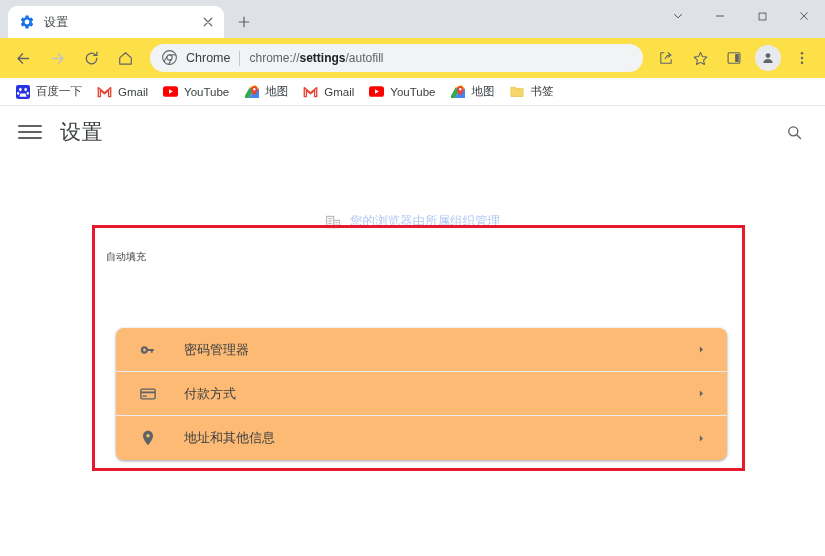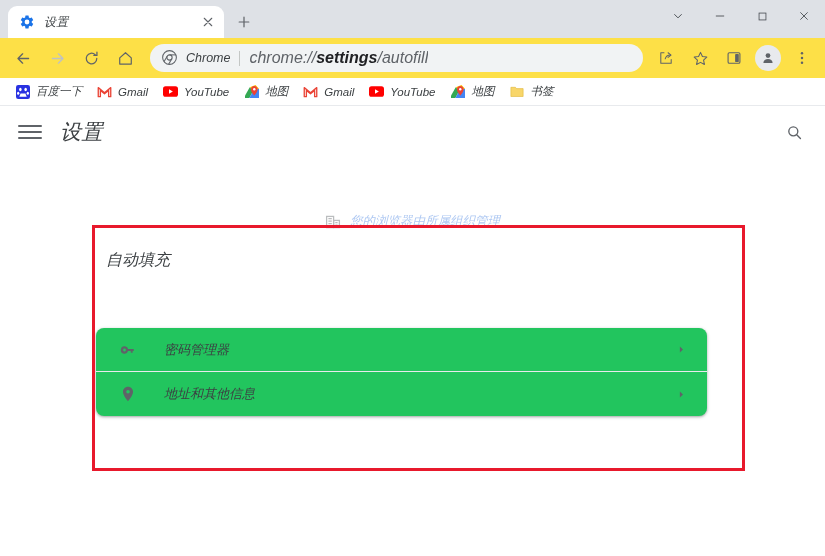--- a/index.html
+++ b/index.html
@@ -4,21 +4,21 @@
 <style>
   * { box-sizing: border-box; margin: 0; padding: 0; }
   html, body {
     width: 825px; height: 556px;
     font-family: "Liberation Sans", "DejaVu Sans", sans-serif;
     background: #ffffff;
     overflow: hidden;
   }
 
   
-  .window { width: 825px; height: 432px; position: relative; background: #fff; font-style: italic; }
+  .window { width: 825px; height: 432px; position: relative; background: #fff; }
 
   .tabstrip {
     height: 38px; background: #dee1e6;
     display: flex; align-items: flex-end; position: relative;
   }
   .tab {
     width: 216px; height: 32px; background: #ffffff;
     border-radius: 9px 9px 0 0;
     margin-left: 8px;
     display: flex; align-items: center; padding: 0 8px 0 11px;
@@ -71,21 +71,21 @@
     display: flex; align-items: center; padding: 0 12px;
     min-width: 0;
   }
   .omni-chrome-icon { width: 16px; height: 16px; flex: 0 0 16px; margin-right: 8px; display:block; }
   .omni-label { font-size: 12.5px; color: #3c4043; white-space: nowrap; }
   .omni-sep {
     width: 1px; height: 15px; background: #c4c7c5;
     margin: 0 9px; flex: 0 0 1px;
   }
   .omni-url {
-    font-size: 16px; color: #5f6368; white-space: nowrap;
+    font-size: 12px; color: #5f6368; white-space: nowrap;
     overflow: hidden; text-overflow: ellipsis;
   }
   .omni-url b { color: #202124; font-weight: bold; }
 
   .avatar-btn {
     width: 26px; height: 26px; margin: 0 4px; border-radius: 50%;
     background: #e8eaed; display: flex; align-items: center;
     justify-content: center; flex: 0 0 26px;
   }
 
@@ -146,27 +146,27 @@
     pointer-events: none;
     z-index: 5;
   }
 
   .content-area {
     position: absolute; left: 0; top: 52px; right: 0; bottom: 0;
   }
 
   .section-title {
     position: absolute; left: 106px; top: 92px;
-    font-size: 16px; color: #3c4043;
+    font-size: 10px; color: #3c4043;
   }
 
   .card {
-    position: absolute; left: 96px; top: 170px;
+    position: absolute; left: 116px; top: 170px;
     width: 611px;
-    background: #22c55e;
+    background: #fdba74;
     border-radius: 8px;
     box-shadow: 0 1px 2px rgba(60,64,67,.30), 0 1px 3px 1px rgba(60,64,67,.15);
     overflow: hidden;
   }
   .row {
     height: 44px; display: flex; align-items: center;
     padding: 0 18px 0 22px;
     border-bottom: 1px solid #e8eaed;
   }
   .row:last-child { border-bottom: none; }
@@ -446,20 +446,35 @@
             </svg>
           </span>
           <span class="row-label">密码管理器</span>
           <span class="row-arrow">
             <svg viewBox="0 0 12 12" width="9" height="9" fill="#5f6368">
               <path d="M3.8 1.9 L8 6 L3.8 10.1 Z"></path>
             </svg>
           </span>
         </div>
 
+        <div class="row">
+          <span class="row-icon">
+            <svg viewBox="0 0 20 20" width="18" height="18" fill="none" stroke="#5f6368" stroke-width="1.55">
+              <rect x="2.1" y="4.6" width="15.8" height="10.8" rx="1.1"></rect>
+              <path d="M2.1 8.2 H17.9" stroke-width="1.9"></path>
+              <path d="M4.4 12.3 H8.2" stroke-width="1.35" stroke-linecap="round"></path>
+            </svg>
+          </span>
+          <span class="row-label">付款方式</span>
+          <span class="row-arrow">
+            <svg viewBox="0 0 12 12" width="9" height="9" fill="#5f6368">
+              <path d="M3.8 1.9 L8 6 L3.8 10.1 Z"></path>
+            </svg>
+          </span>
+        </div>
 
         <div class="row">
           <span class="row-icon">
             <svg viewBox="0 0 20 20" width="18" height="18" fill="#5f6368">
               <path d="M10 1.9c-3.1 0-5.6 2.5-5.6 5.6 0 4.2 5.6 10.6 5.6 10.6s5.6-6.4 5.6-10.6c0-3.1-2.5-5.6-5.6-5.6zm0 7.6a2 2 0 1 1 0-4 2 2 0 0 1 0 4z"></path>
             </svg>
           </span>
           <span class="row-label">地址和其他信息</span>
           <span class="row-arrow">
             <svg viewBox="0 0 12 12" width="9" height="9" fill="#5f6368">

